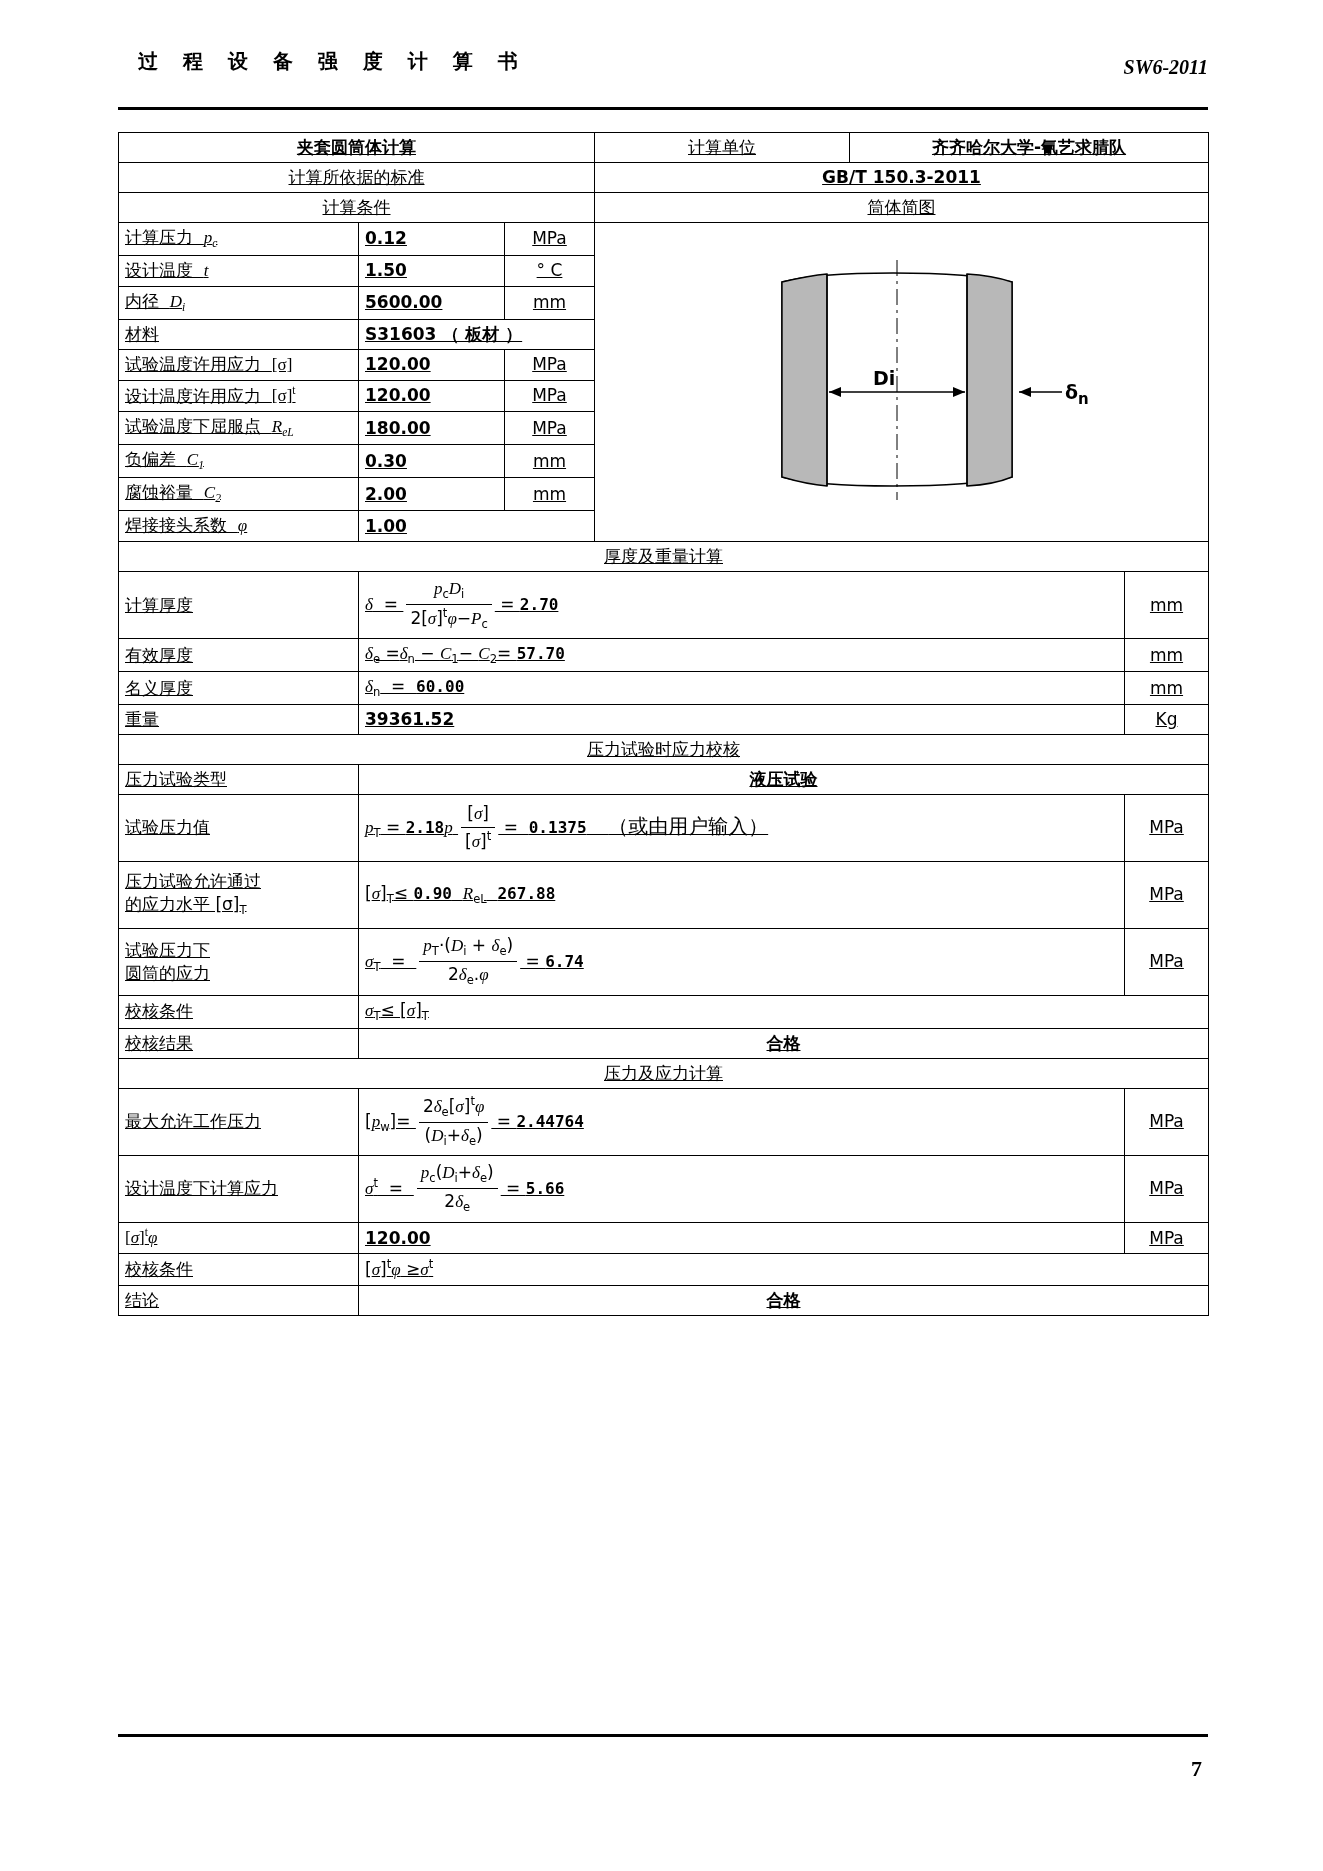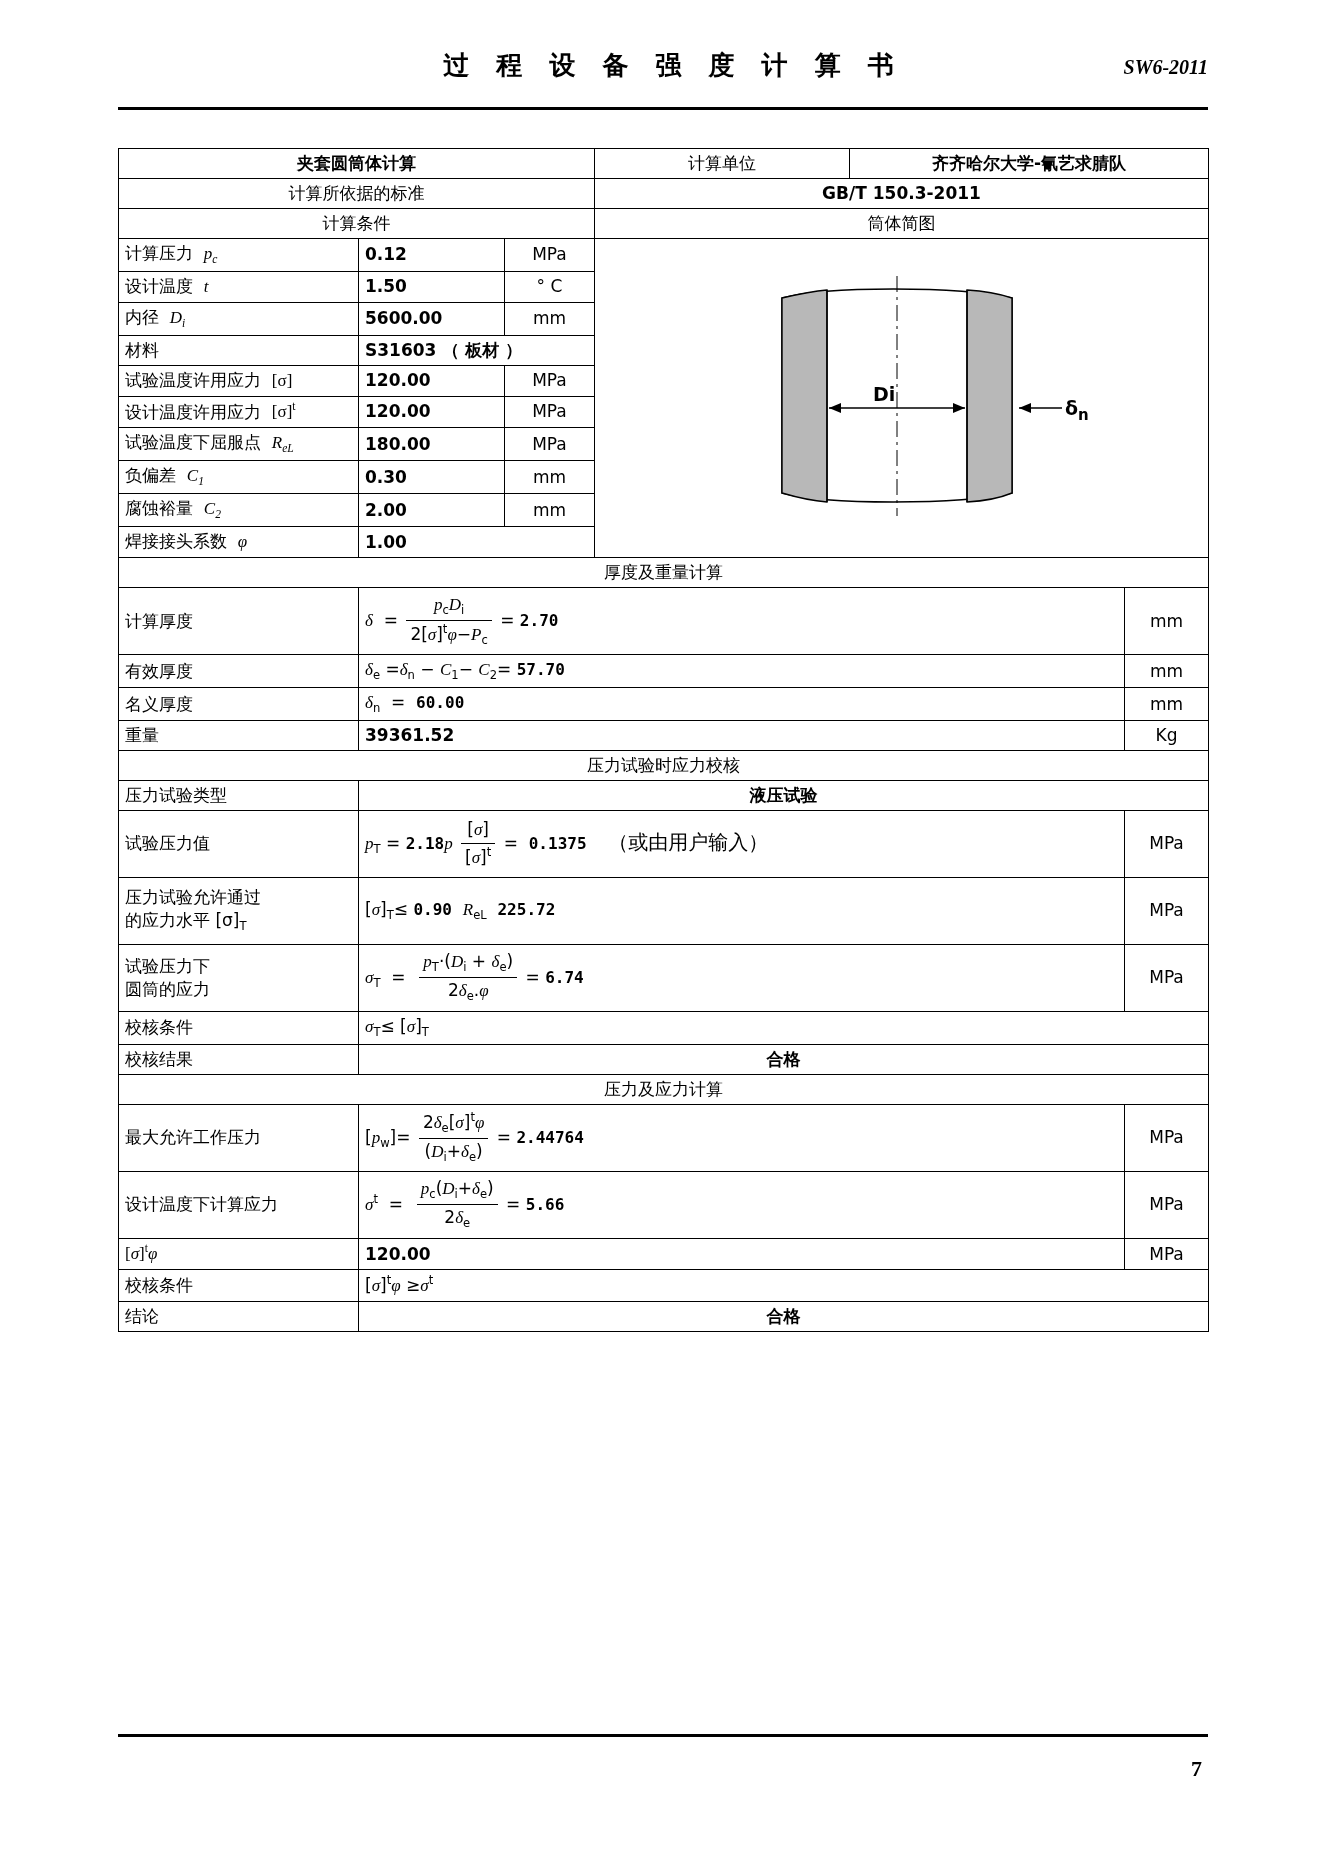--- a/index.html
+++ b/index.html
@@ -23,24 +23,23 @@
 
   
   .doc-header {
     position: absolute;
     left: 118px;
     top: 48px;
     width: 1090px;
     height: 52px;
   }
   .doc-title {
-    text-align: center;
-    font-family: "DejaVu Sans", sans-serif;
-    font-weight: bold;
-    font-size: 26px;
+    font-family: "DejaVu Sans", sans-serif;
+    font-weight: bold;
+    font-size: 20px;
     letter-spacing: 9px;
     padding-left: 20px;
   }
   .doc-code {
     position: absolute;
     right: 0px;
     top: 8px;
     font-family: "Liberation Serif", serif;
     font-style: italic;
     font-weight: bold;
@@ -80,24 +79,25 @@
     top: 0px;
     font-family: "Liberation Serif", serif;
     font-weight: bold;
     font-size: 22px;
   }
 
   
   table.calc {
     position: absolute;
     left: 118px;
-    top: 148px;
+    top: 132px;
     width: 1090px;
     border-collapse: collapse;
     table-layout: fixed;
+    text-decoration: underline;
   }
   table.calc td {
     border: 1px solid #000;
     font-size: 17px;
     padding: 3px 6px;
     vertical-align: middle;
     line-height: 1.35;
     font-family: "DejaVu Sans", sans-serif;
   }
   .c-label { padding-left: 18px; }
@@ -382,21 +382,21 @@
     </tr>
 
     <tr>
       <td class="c-label tall">
         <span>压力试验允许通过</span><br>
         <span>的应力水平  [σ]</span><sub>T</sub>
       </td>
       <td colspan="6" class="formula">
         [<span class="it">σ</span>]<sub>T</sub>≤ <span class="eqv">0.90</span>
         &nbsp;<span class="it">R</span><sub>eL</sub>&nbsp;
-        <span class="eqv">225.72</span>
+        <span class="eqv">267.88</span>
       </td>
       <td class="unit">MPa</td>
     </tr>
 
     <tr>
       <td class="c-label tall">
         <span>试验压力下</span><br>
         <span>圆筒的应力</span>
       </td>
       <td colspan="6" class="formula">

